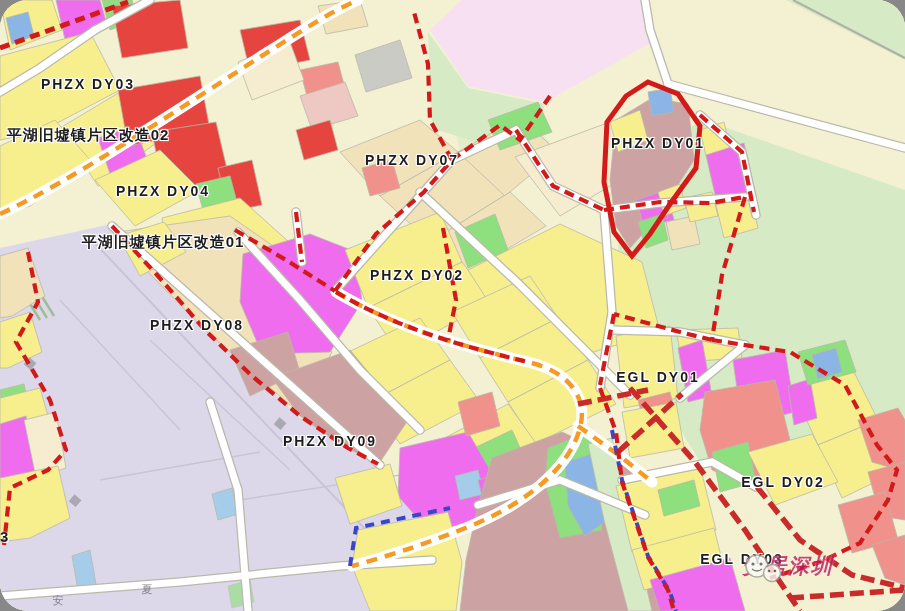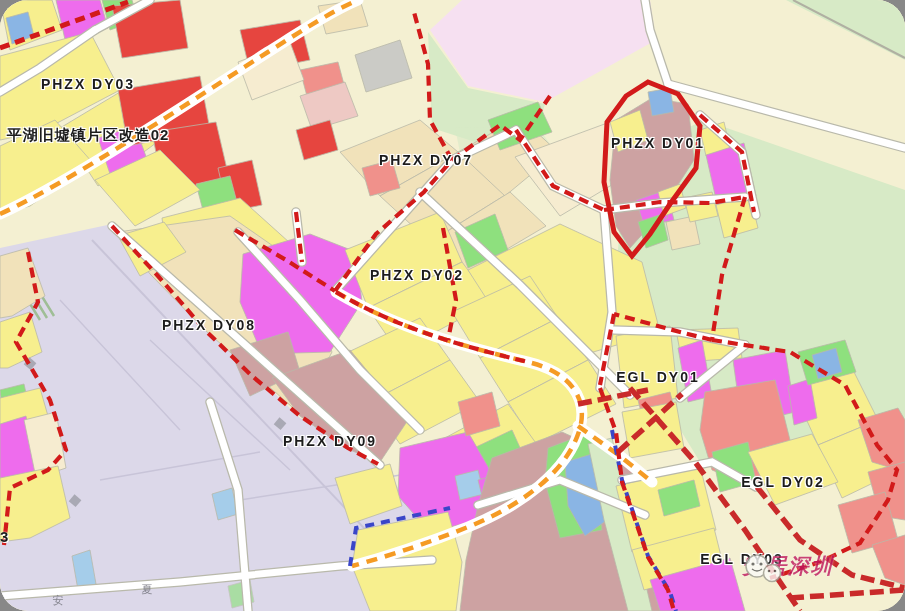--- a/index.html
+++ b/index.html
@@ -266,32 +266,36 @@
     </g>
 
     <polygon points="648,82 678,94 700,126 696,168 670,204 650,234 632,256 614,232 604,182 607,122 626,96" class="st-bnd" stroke-width="5" fill="none"></polygon>
   </g>
 </svg>
 
   <div class="zlabel" style="left:88px;top:110px">
     <div class="zcode">PHZX DY03</div>
     <div class="zname">平湖旧墟镇片区改造02</div>
   </div>
-  <div class="zlabel" style="left:426px;top:161px">
+  <div class="zlabel" style="left:163px;top:217px">
+    <div class="zcode">PHZX DY04</div>
+    <div class="zname">平湖旧墟镇片区改造01</div>
+  </div>
+  <div class="zlabel" style="left:412px;top:161px">
     <div class="zcode">PHZX DY07</div>
   </div>
   <div class="zlabel" style="left:417px;top:276px">
     <div class="zcode">PHZX DY02</div>
   </div>
   <div class="zlabel" style="left:555px;top:270px">
   </div>
   <div class="zlabel" style="left:658px;top:144px">
     <div class="zcode">PHZX DY01</div>
   </div>
-  <div class="zlabel" style="left:209px;top:326px">
+  <div class="zlabel" style="left:197px;top:326px">
     <div class="zcode">PHZX DY08</div>
   </div>
   <div class="zlabel" style="left:330px;top:442px">
     <div class="zcode">PHZX DY09</div>
   </div>
   <div class="zlabel" style="left:658px;top:378px">
     <div class="zcode">EGL DY01</div>
   </div>
   <div class="zlabel" style="left:783px;top:483px">
     <div class="zcode">EGL DY02</div>

